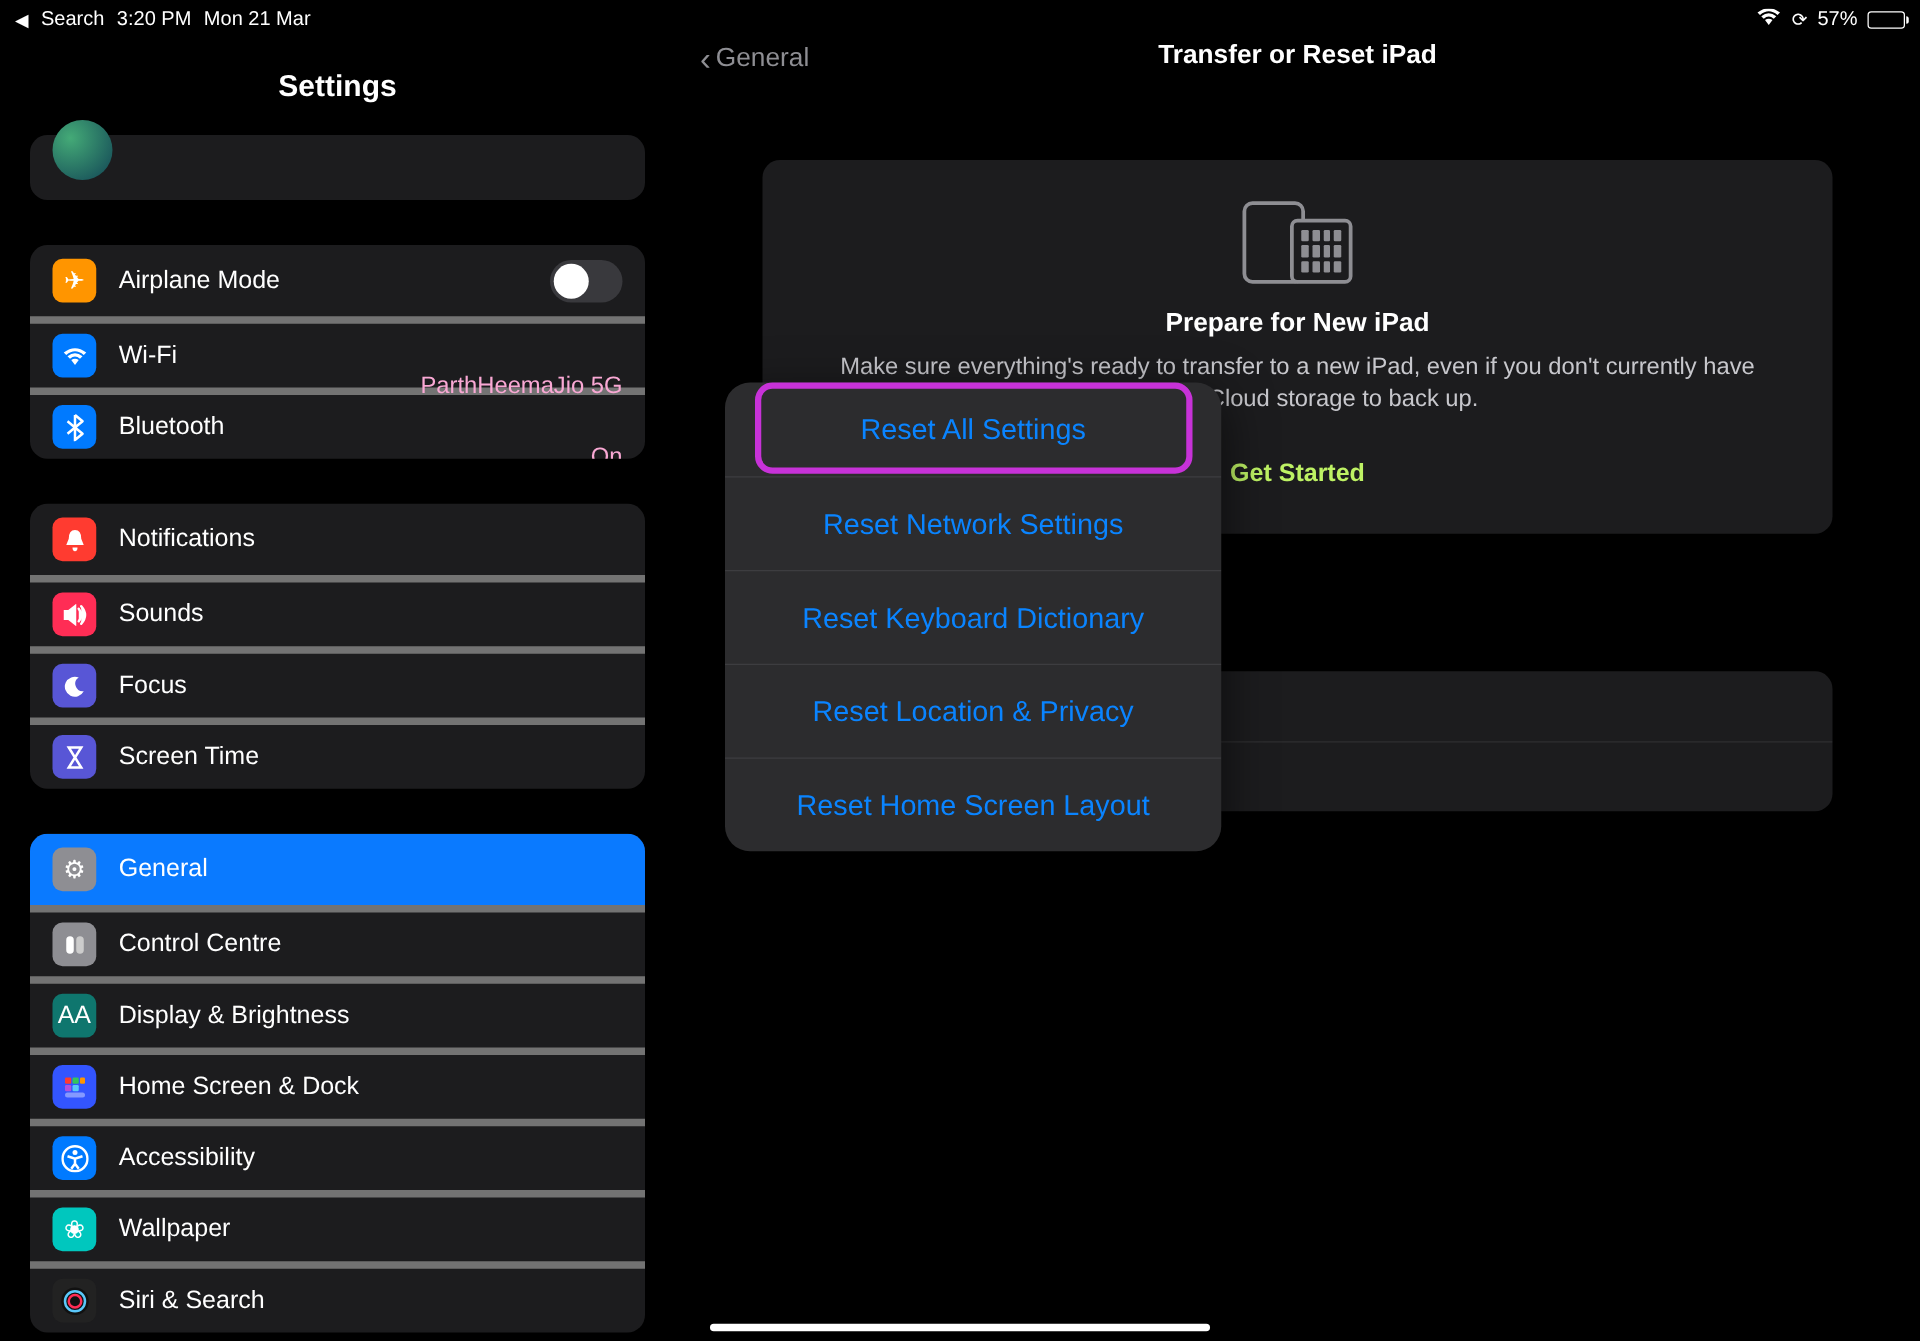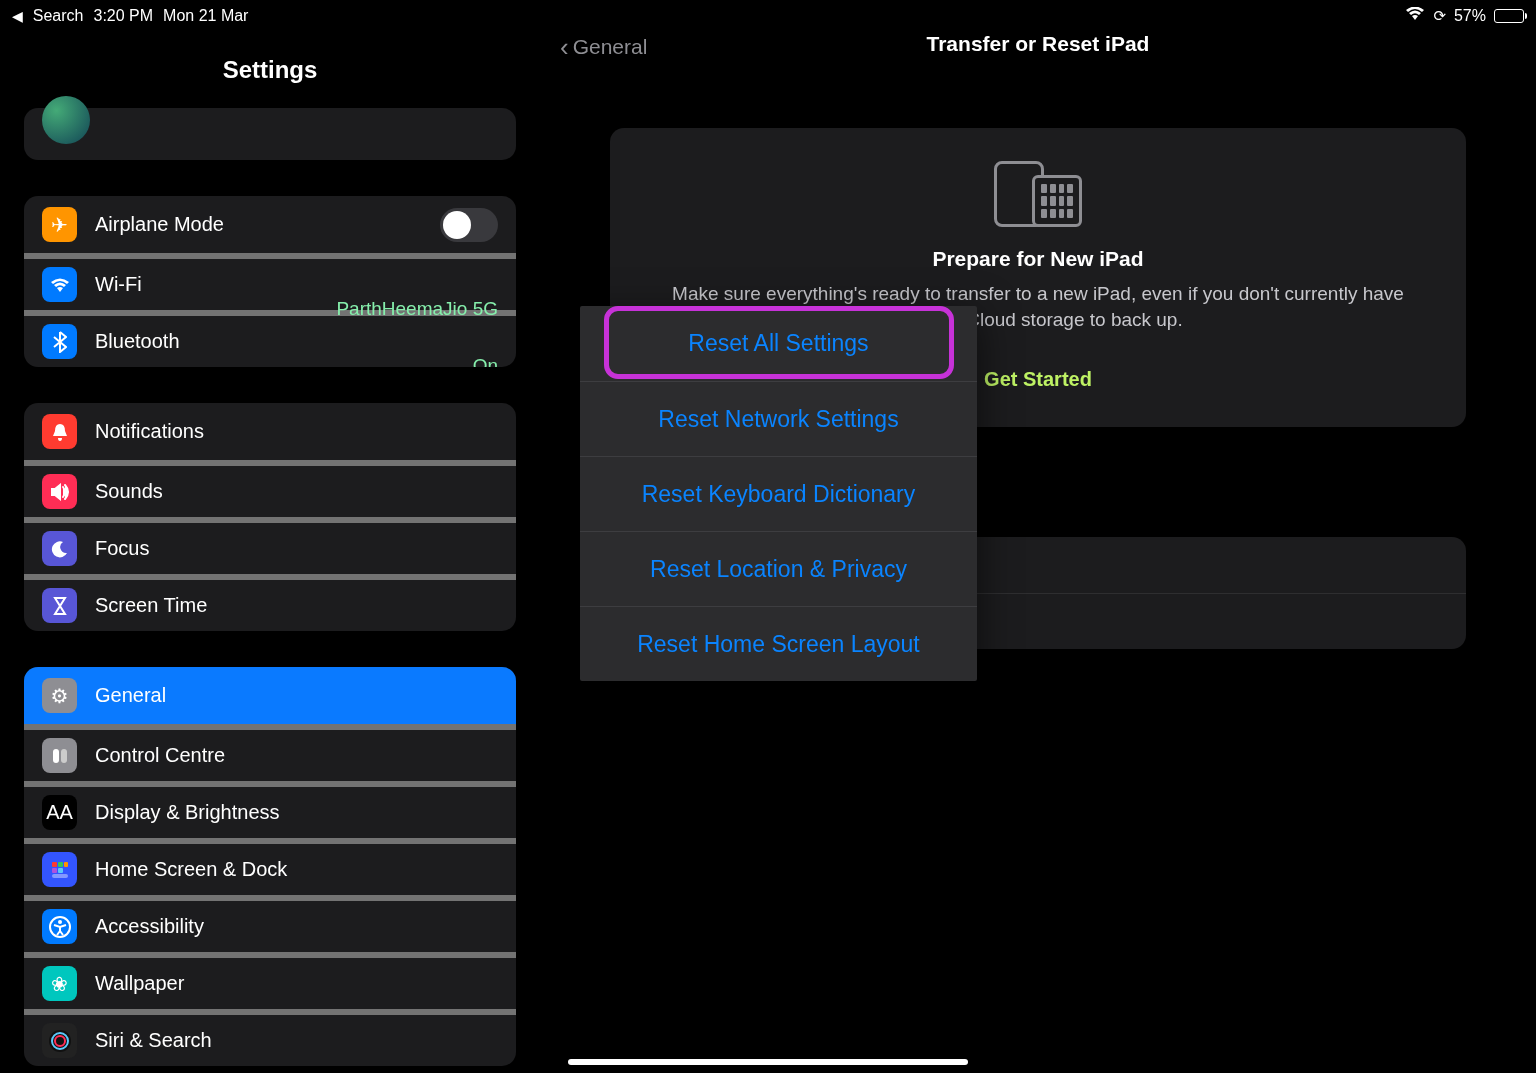--- a/index.html
+++ b/index.html
@@ -81,21 +81,21 @@
   .row:first-child { border-top: none; }
   .row.selected { background: #0a7aff; }
   .icon-sq {
     width: 35px; height: 35px;
     border-radius: 8px;
     margin-right: 18px;
     display:flex; align-items:center; justify-content:center;
     font-size:20px; color:#fff; flex-shrink:0;
   }
   .row-label { flex: 1; }
-  .row-trail { color:#86efac; font-size:19px;margin-top:48px; }
+  .row-trail { color:#f9a8d4; font-size:19px;margin-top:48px; }
   .toggle {
     width: 58px; height: 34px; border-radius: 17px;
     background: #39393d; position: relative;
   }
   .toggle-knob {
     position:absolute; left:3px; top:3px;
     width:28px; height:28px; border-radius:50%; background:#fff;
   }
 
   
@@ -149,21 +149,21 @@
     border-top:1px solid #2e2e30;
   }
   .bottom-row:first-child { border-top:none; }
 
   
   .popup {
     position:absolute;
     left: 580px; top: 306px;
     width: 397px;
     background: #2c2c2e;
-    border-radius: 2px;
+    border-radius: 20px;
     overflow:hidden;
     z-index: 40;
     box-shadow: 0 10px 40px rgba(0,0,0,.6);
   }
   .popup-row {
     height: 75px; display:flex; align-items:center; justify-content:center;
     font-size: 23px; color:#0a84ff;
     border-top: 1px solid #3d3d40;
   }
   .popup-row:first-child { border-top:none; }
@@ -283,21 +283,21 @@
     <div class="row">
       <div class="icon-sq" style="background:#8e8e93">
         <svg width="20" height="20" viewBox="0 0 20 20">
             <rect x="3" y="3" width="6" height="14" rx="3" fill="#fff"></rect>
             <rect x="11" y="3" width="6" height="14" rx="3" fill="#ccc"></rect>
           </svg>
       </div>
       <div class="row-label">Control Centre</div>
     </div>
     <div class="row">
-      <div class="icon-sq" style="background:#000000">AA</div>
+      <div class="icon-sq" style="background:#0f766e">AA</div>
       <div class="row-label">Display &amp; Brightness</div>
     </div>
     <div class="row">
       <div class="icon-sq" style="background:#3355ff">
         <svg width="20" height="20" viewBox="0 0 20 20">
             <rect x="2" y="2" width="5" height="5" rx="1" fill="#ff3b30"></rect>
             <rect x="8" y="2" width="5" height="5" rx="1" fill="#34c759"></rect>
             <rect x="14" y="2" width="4" height="5" rx="1" fill="#ff9500"></rect>
             <rect x="2" y="8" width="5" height="5" rx="1" fill="#af52de"></rect>
             <rect x="8" y="8" width="5" height="5" rx="1" fill="#5ac8fa"></rect>

